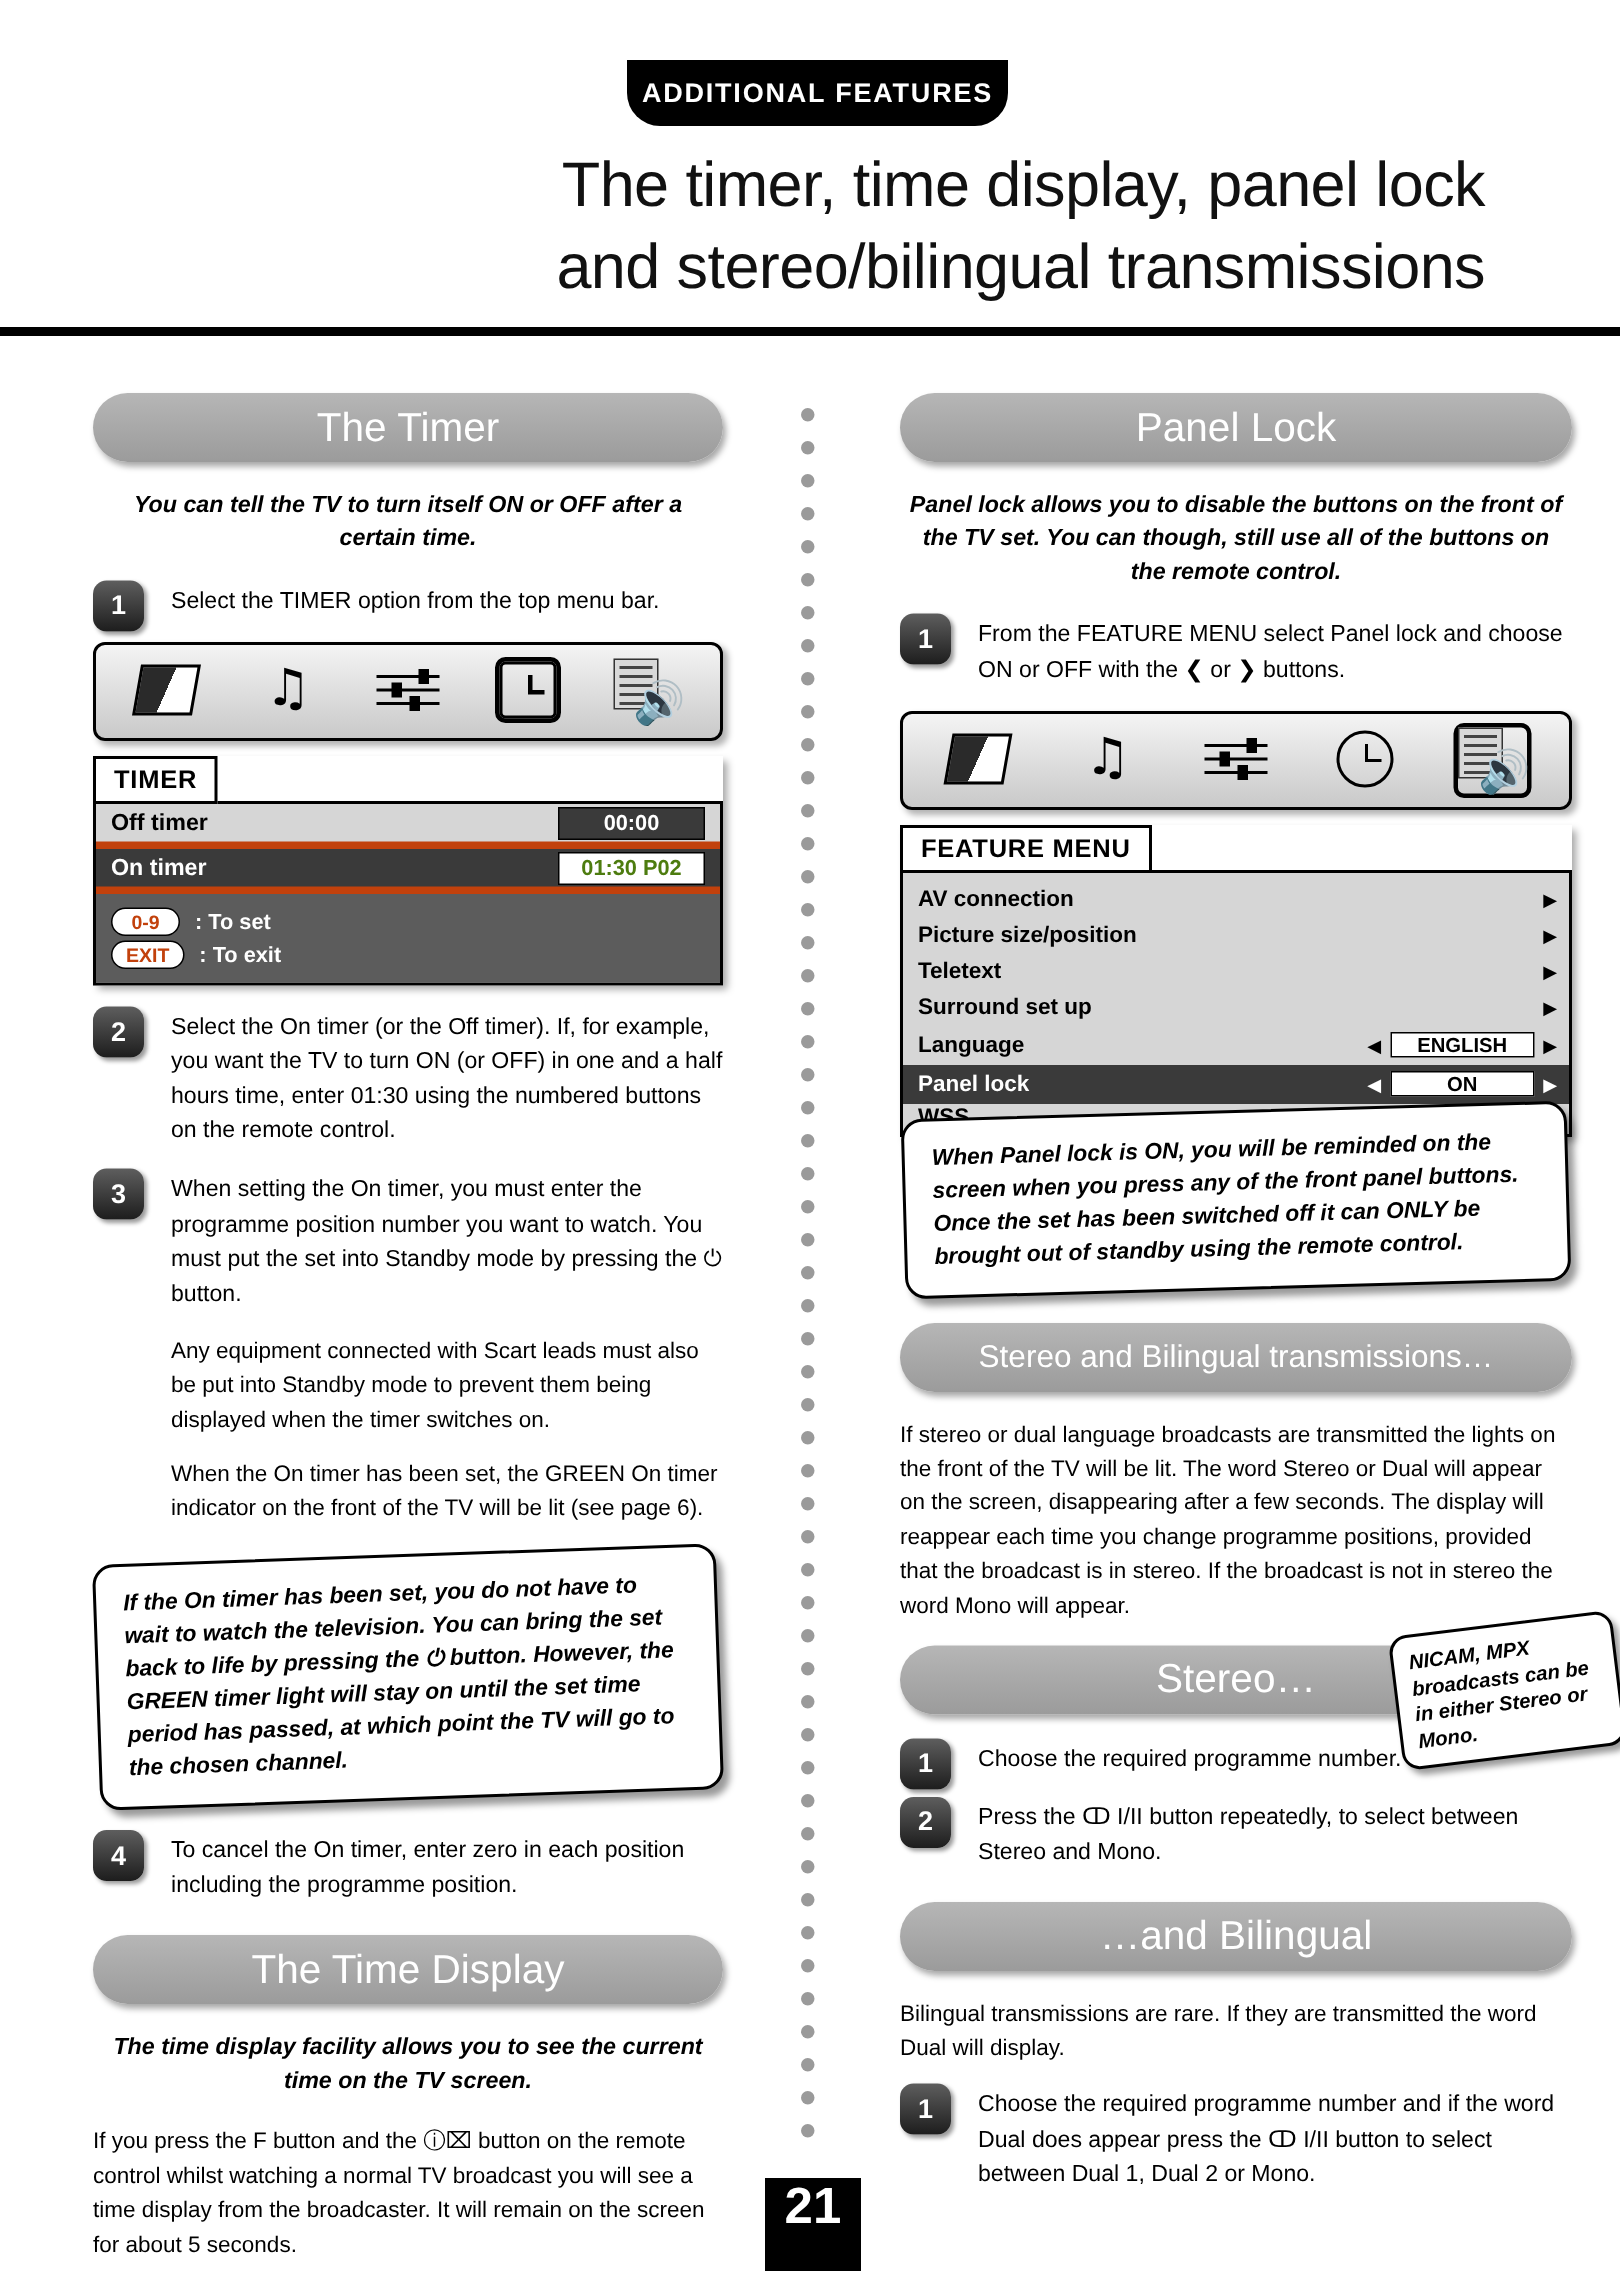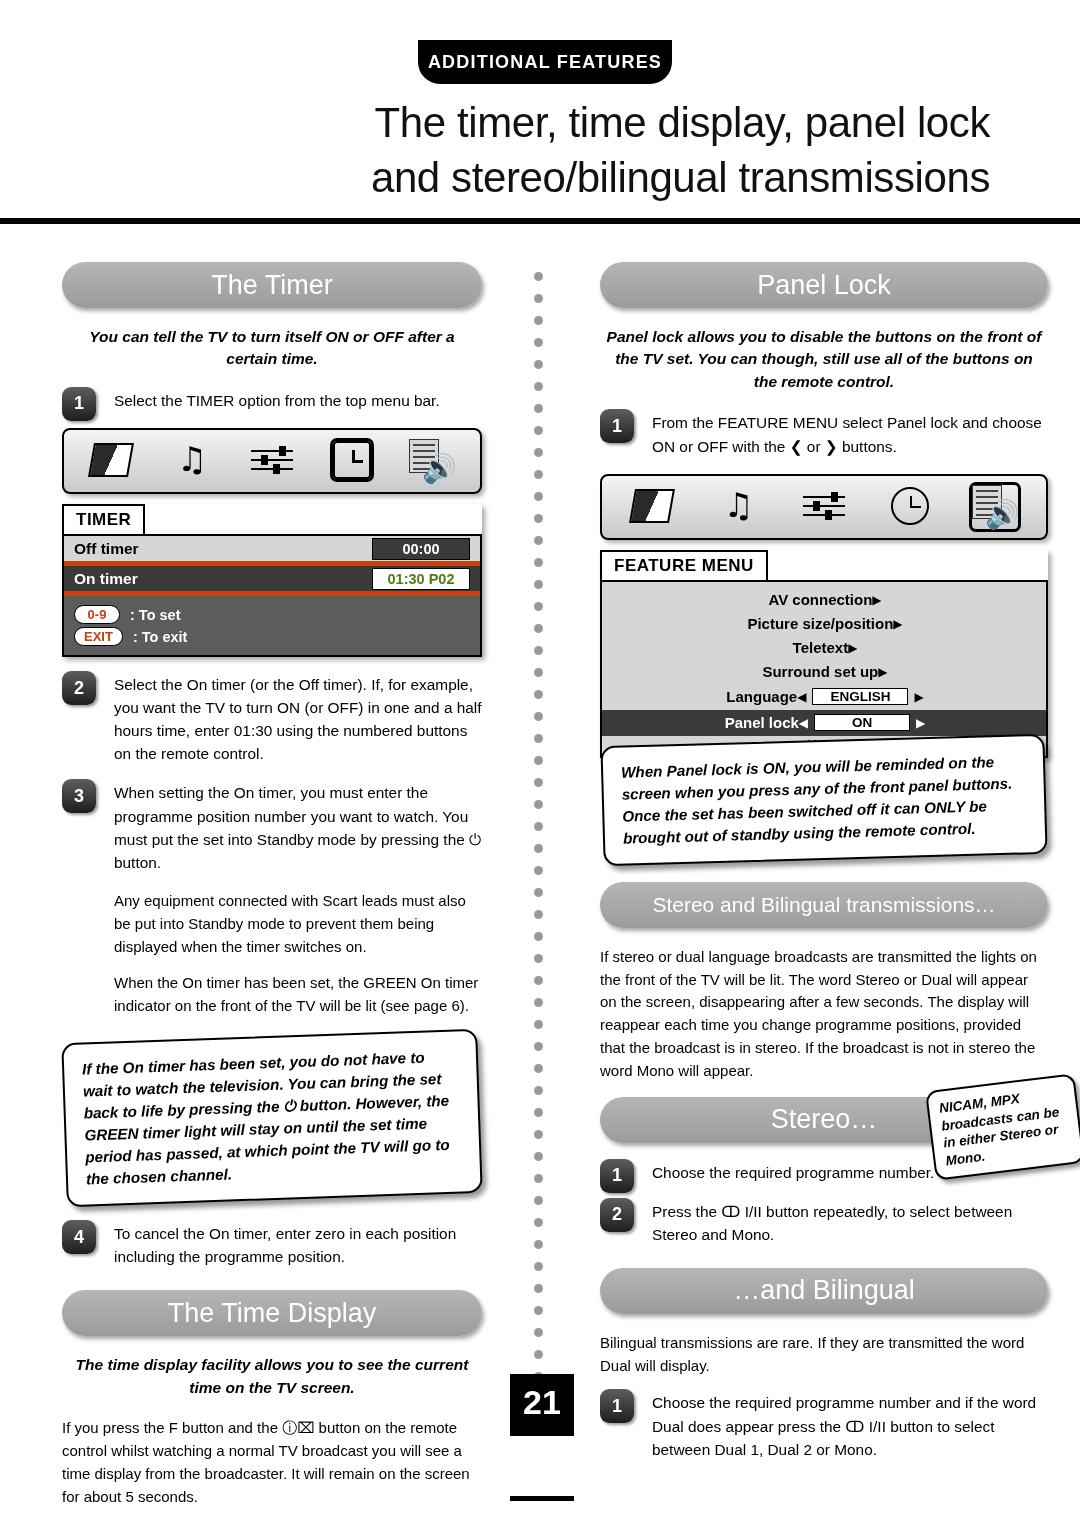--- a/index.html
+++ b/index.html
@@ -126,21 +126,21 @@
   .osd-row.sel .osd-val { background:#fff; color:#4d7c0f; }
   .osd-foot { background:#5c5c5c; color:#fff; padding: 6px 10px; }
   .osd-foot .fr { display:flex; align-items:center; font-size: 14.5px; font-weight:bold; margin: 3px 0; }
   .key {
     display:inline-block; background:#fff; color:#c2410c; border:1px solid #000;
     border-radius: 10px; font-size: 13px; font-weight:bold; padding: 1px 9px;
     margin-right: 10px; min-width: 46px; text-align:center;
   }
 
   
-  .fm-row { display:flex; align-items:center; justify-content:center;
+  .fm-row { display:flex; align-items:center; justify-content:space-between;
     height: 24px; padding: 0 8px 0 10px; font-size: 15px; font-weight:bold; }
   .fm-row .arrow { font-size: 12px; }
   .fm-row.sel { background:#3a3a3a; color:#fff; }
   .fm-val { background:#fff; color:#000; border:1px solid #000; font-size:13.5px;
     padding: 0 16px; min-width: 96px; text-align:center; font-weight:bold; }
   .fm-val.dark { background:#fff; color:#000; }
 
   
   .callout {
     position: relative; background:#fff; border:2px solid #000; border-radius: 14px;
@@ -154,23 +154,23 @@
   .nicam {
     position:absolute; right: 0px; top: 1082px; width: 150px;
     background:#fff; border:2px solid #000; border-radius: 12px;
     padding: 8px 10px; font-size: 13.5px; font-weight:bold; font-style:italic;
     line-height:1.3; transform: rotate(-7deg); box-shadow: 3px 4px 4px rgba(0,0,0,.4);
     z-index: 5;
   }
 
   
   .pageno {
-    position:absolute; left: 510px; top: 1374px; width: 64px; height: 62px;
+    position:absolute; left: 510px; top: 1452px; width: 64px; height: 62px;
     background:#000; color:#fff; font-size: 34px; font-weight:bold;
-    display:flex; align-items:center; justify-content:center;
+    display:flex; justify-content:center;
     border-bottom: 5px solid #000;
   }
   .pageno-rule { position:absolute; left:510px; top:1496px; width:64px; height:5px; background:#000; }
 
   .sym { font-family:"DejaVu Sans", sans-serif; }
 </style>
 </head>
 <body>
 
 <div class="hdr-tab">

